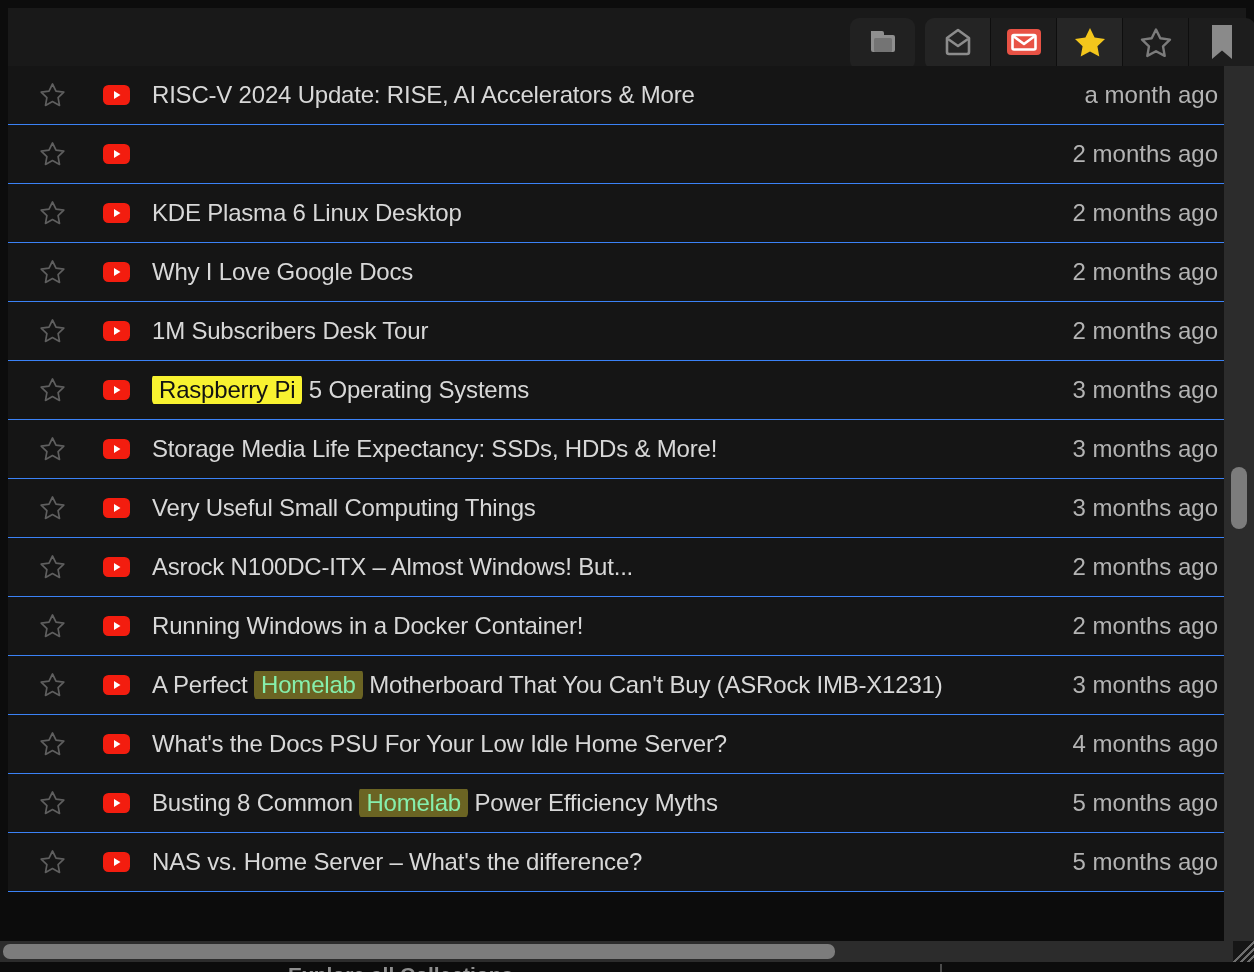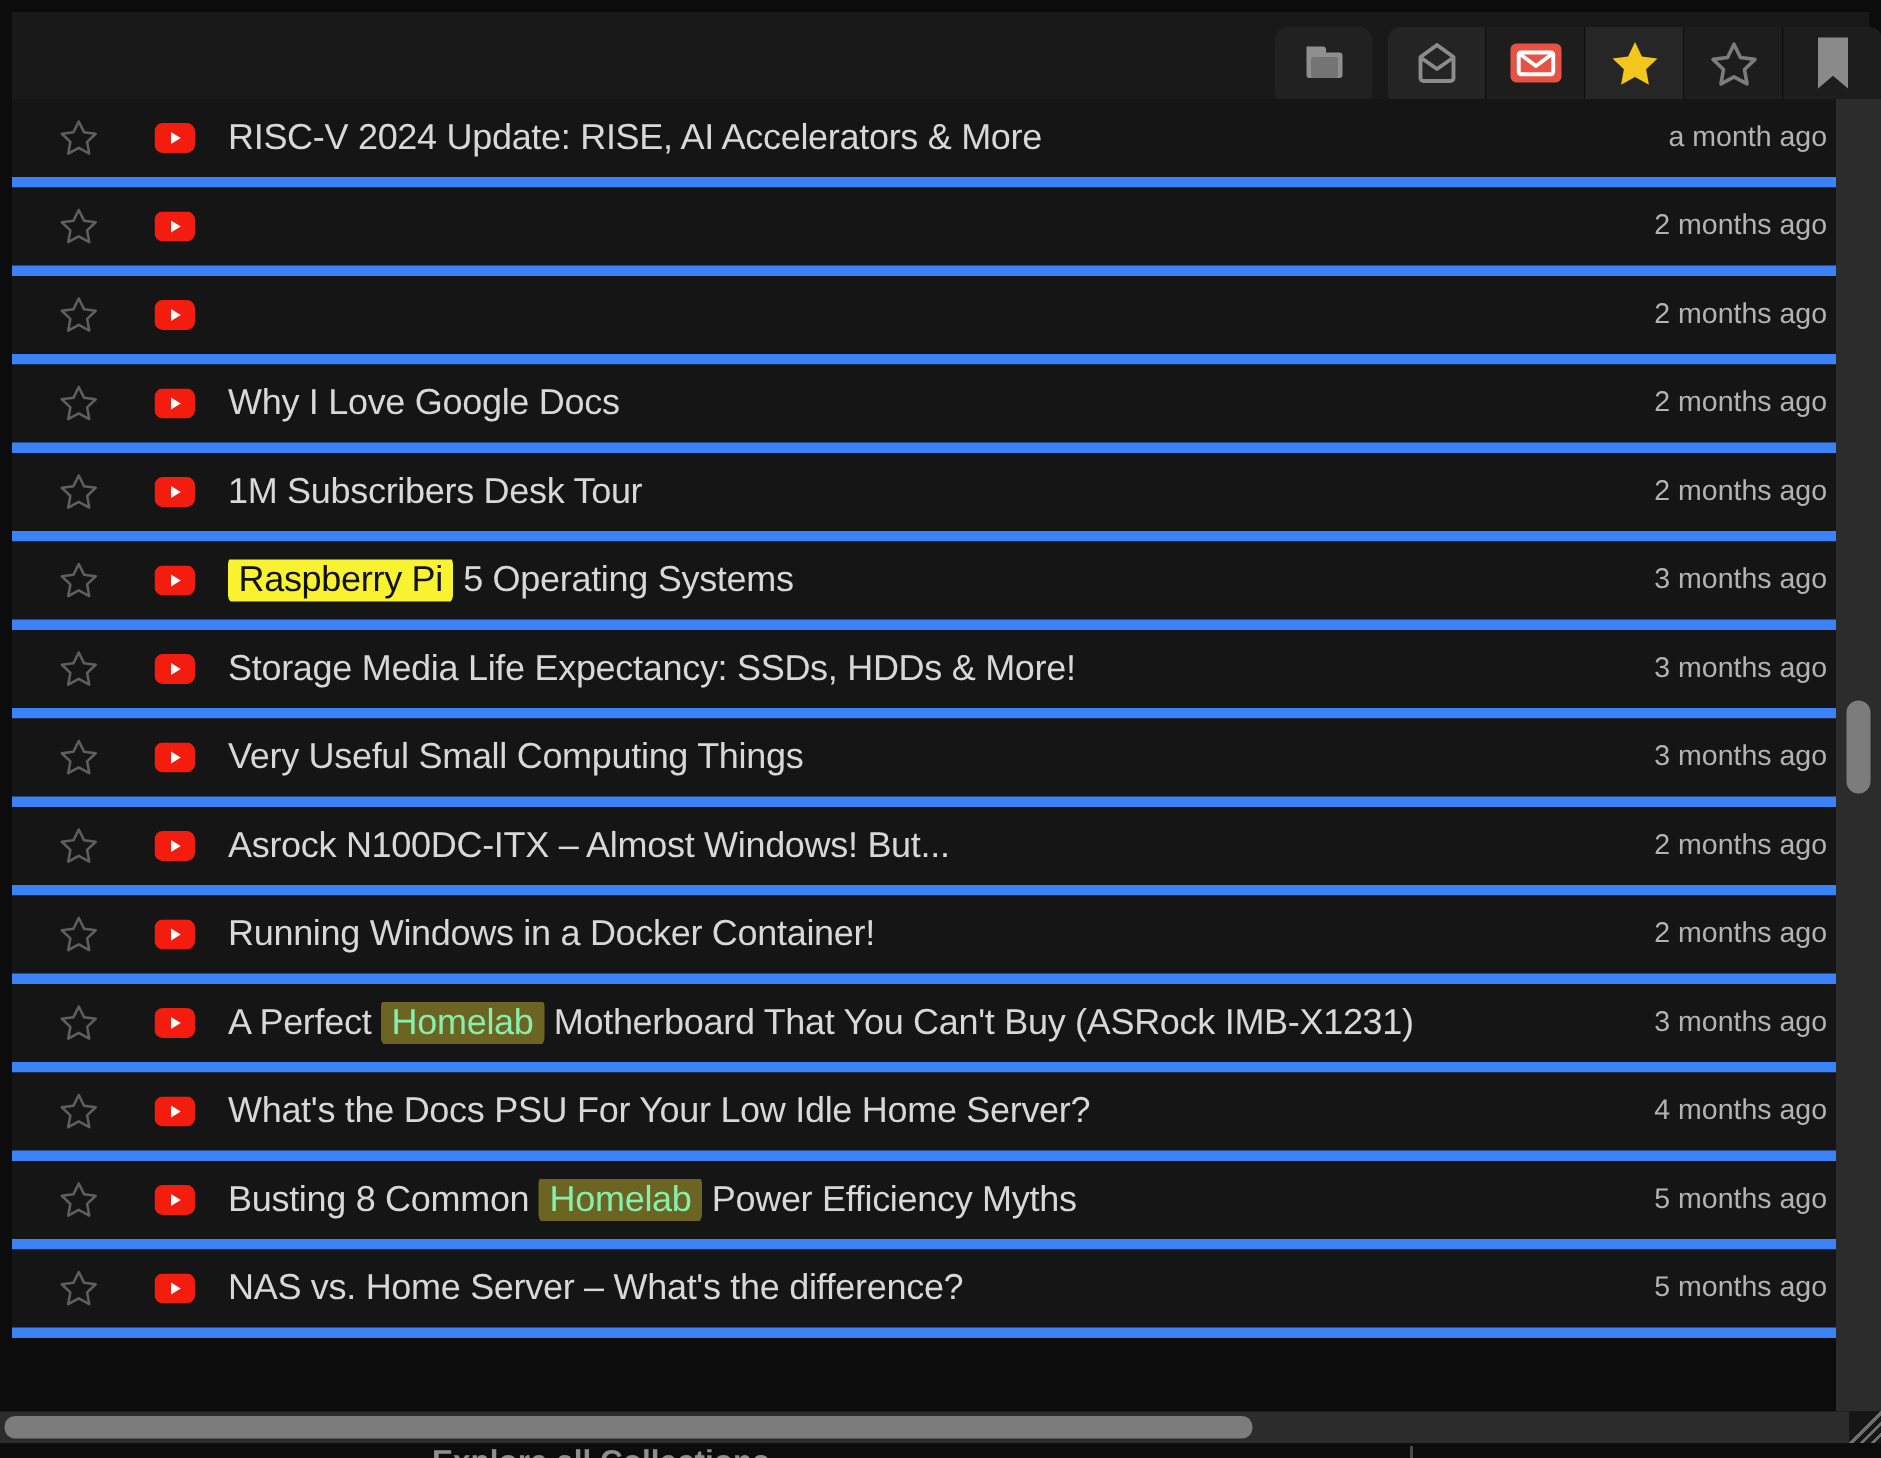--- a/index.html
+++ b/index.html
@@ -35,21 +35,21 @@
   .tb-btn.lit { background:#242424; }
   .tb-btn.active { background:#262626; }
 
   
   .list {
     position:absolute; left:8px; top:66px; width:1216px;
     background:#151515;
   }
   .row {
     position:relative; height:59px;
-    border-bottom:7px solid #3b82f6;
+    border-bottom:1px solid #3b82f6;
     background:#151515;
     display:flex; align-items:center;
     cursor:pointer;
   }
   .row .star-btn {
     position:absolute; left:31px; top:50%; transform:translateY(-50%);
     width:27px; height:27px; cursor:pointer;
   }
   .row .yt-icon {
     position:absolute; left:95px; top:50%; transform:translateY(-50%);
@@ -63,21 +63,21 @@
   .hl-yellow {
     background:#f8f230; color:#121212;
     padding:3px 7px; border-radius:6px;
   }
   .hl-olive {
     background:#6b6423; color:#86efac;
     padding:3px 7px; border-radius:6px;
   }
   .row .time {
     position:absolute; right:6px; top:50%; transform:translateY(-50%);
-    font-size:19px; color:#b3b3b3; white-space:nowrap;
+    font-size:24px; color:#b3b3b3; white-space:nowrap;
   }
 
   
   .vtrack {
     position:absolute; left:1224px; top:66px; width:30px; height:875px;
     background:#2c2c2c; cursor:pointer;
   }
   .vthumb {
     position:absolute; left:7px; top:401px; width:16px; height:62px;
     background:#7c7c7c; border-radius:8px; cursor:grab;
@@ -208,20 +208,21 @@
       <svg width="27" height="27" viewBox="0 0 27 27">
         <path d="M13.5 2.5 L17 9.6 L24.8 10.7 L19.1 16.1 L20.5 23.9 L13.5 20.1 L6.5 23.9 L7.9 16.1 L2.2 10.7 L10 9.6 Z" fill="none" stroke="#5f5f5f" stroke-width="1.7" stroke-linejoin="round"></path>
       </svg>
     </span>
     <span class="yt-icon">
       <svg width="27" height="20" viewBox="0 0 27 20">
         <rect x="0" y="0" width="27" height="20" rx="5.5" fill="#f31d0f"></rect>
         <path d="M11 6 L17.5 10 L11 14 Z" fill="#ffffff"></path>
       </svg>
     </span>
+    <span class="title"><span>KDE Plasma 6 Linux Desktop</span></span>
     <span class="time">2 months ago</span>
   </div>
     <div class="row">
     <span class="star-btn">
       <svg width="27" height="27" viewBox="0 0 27 27">
         <path d="M13.5 2.5 L17 9.6 L24.8 10.7 L19.1 16.1 L20.5 23.9 L13.5 20.1 L6.5 23.9 L7.9 16.1 L2.2 10.7 L10 9.6 Z" fill="none" stroke="#5f5f5f" stroke-width="1.7" stroke-linejoin="round"></path>
       </svg>
     </span>
     <span class="yt-icon">
       <svg width="27" height="20" viewBox="0 0 27 20">

